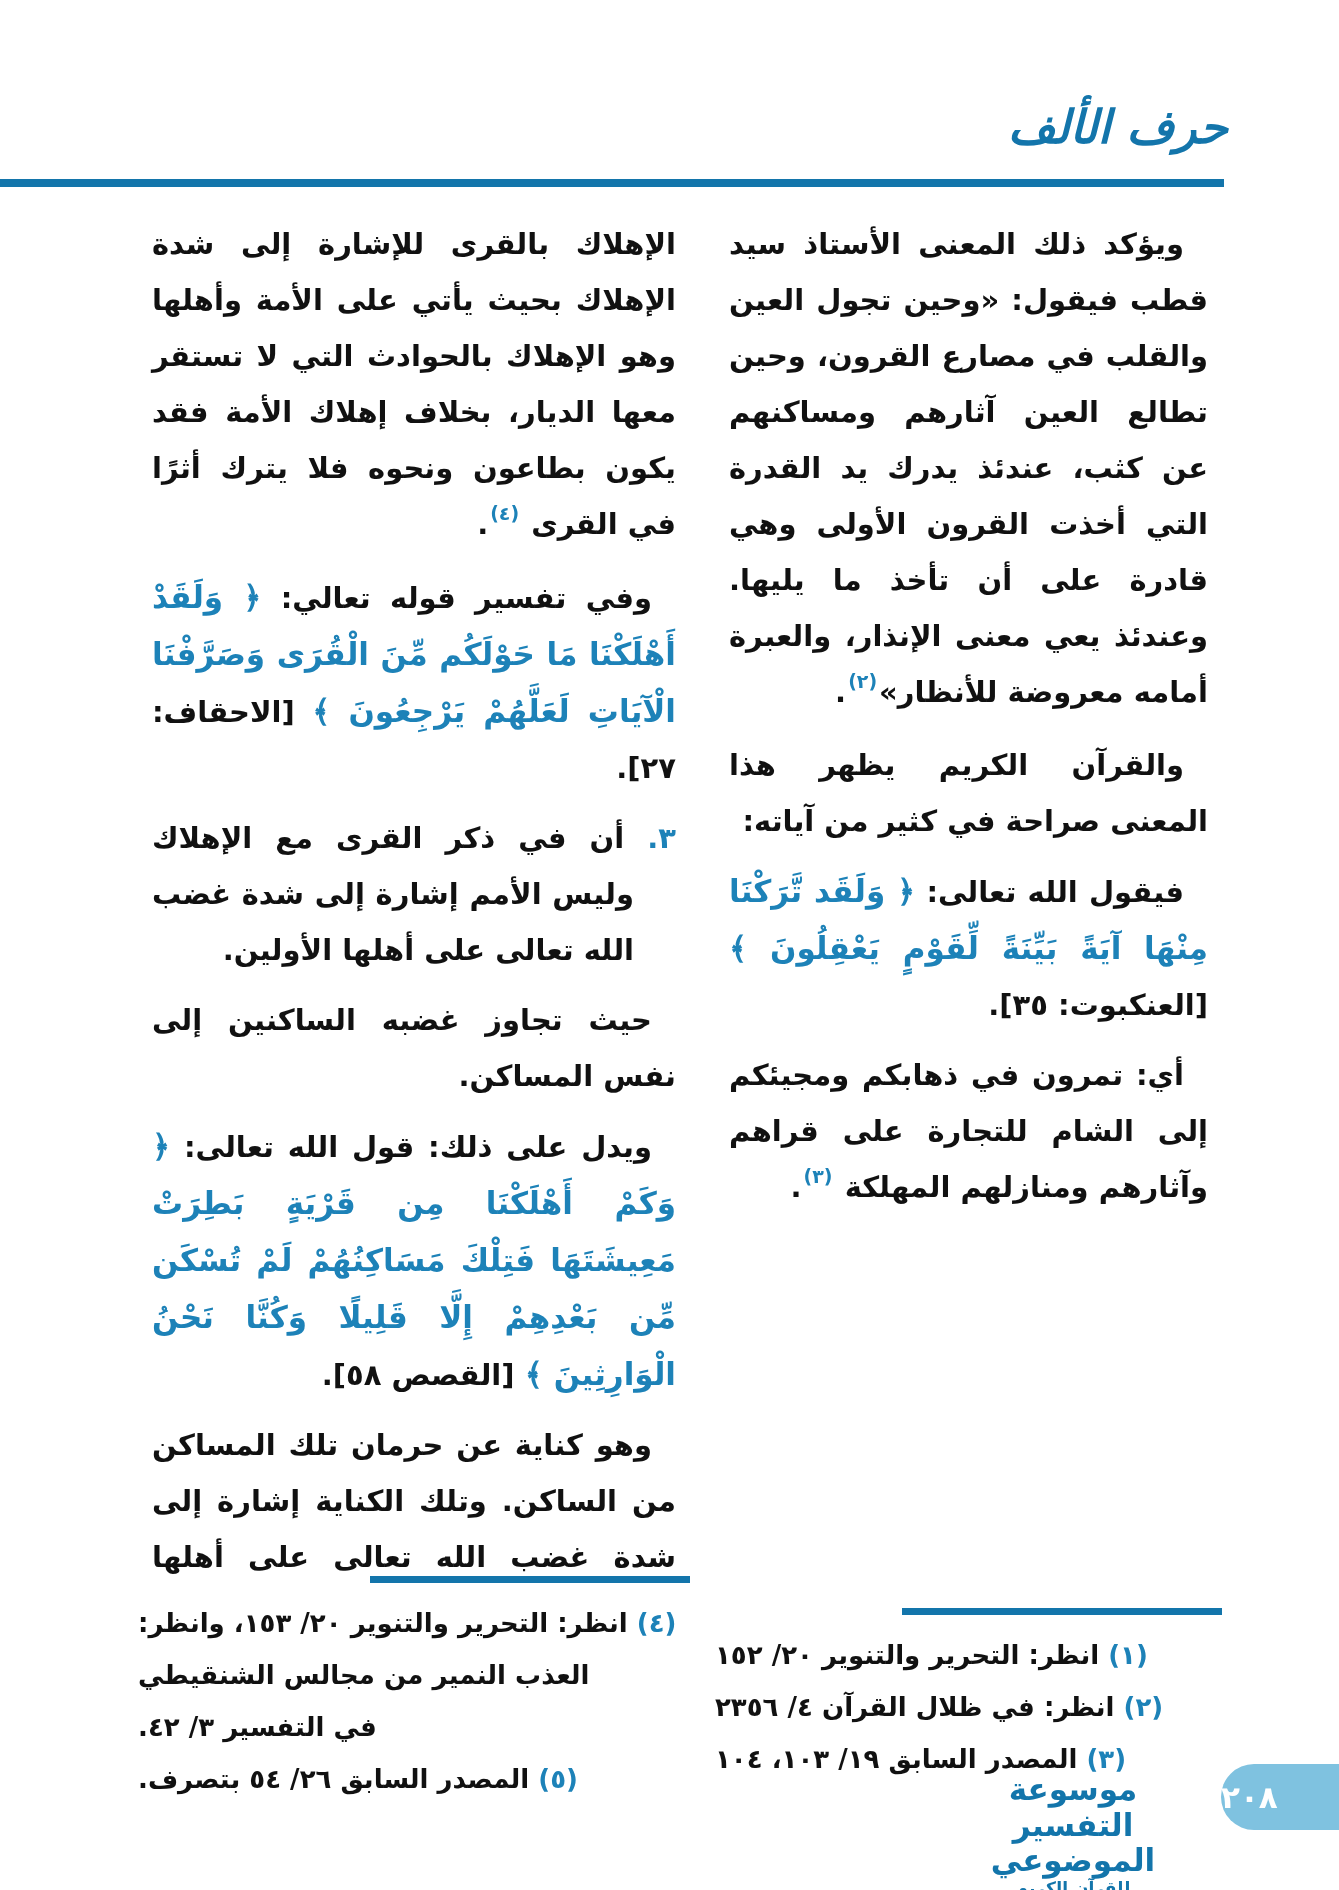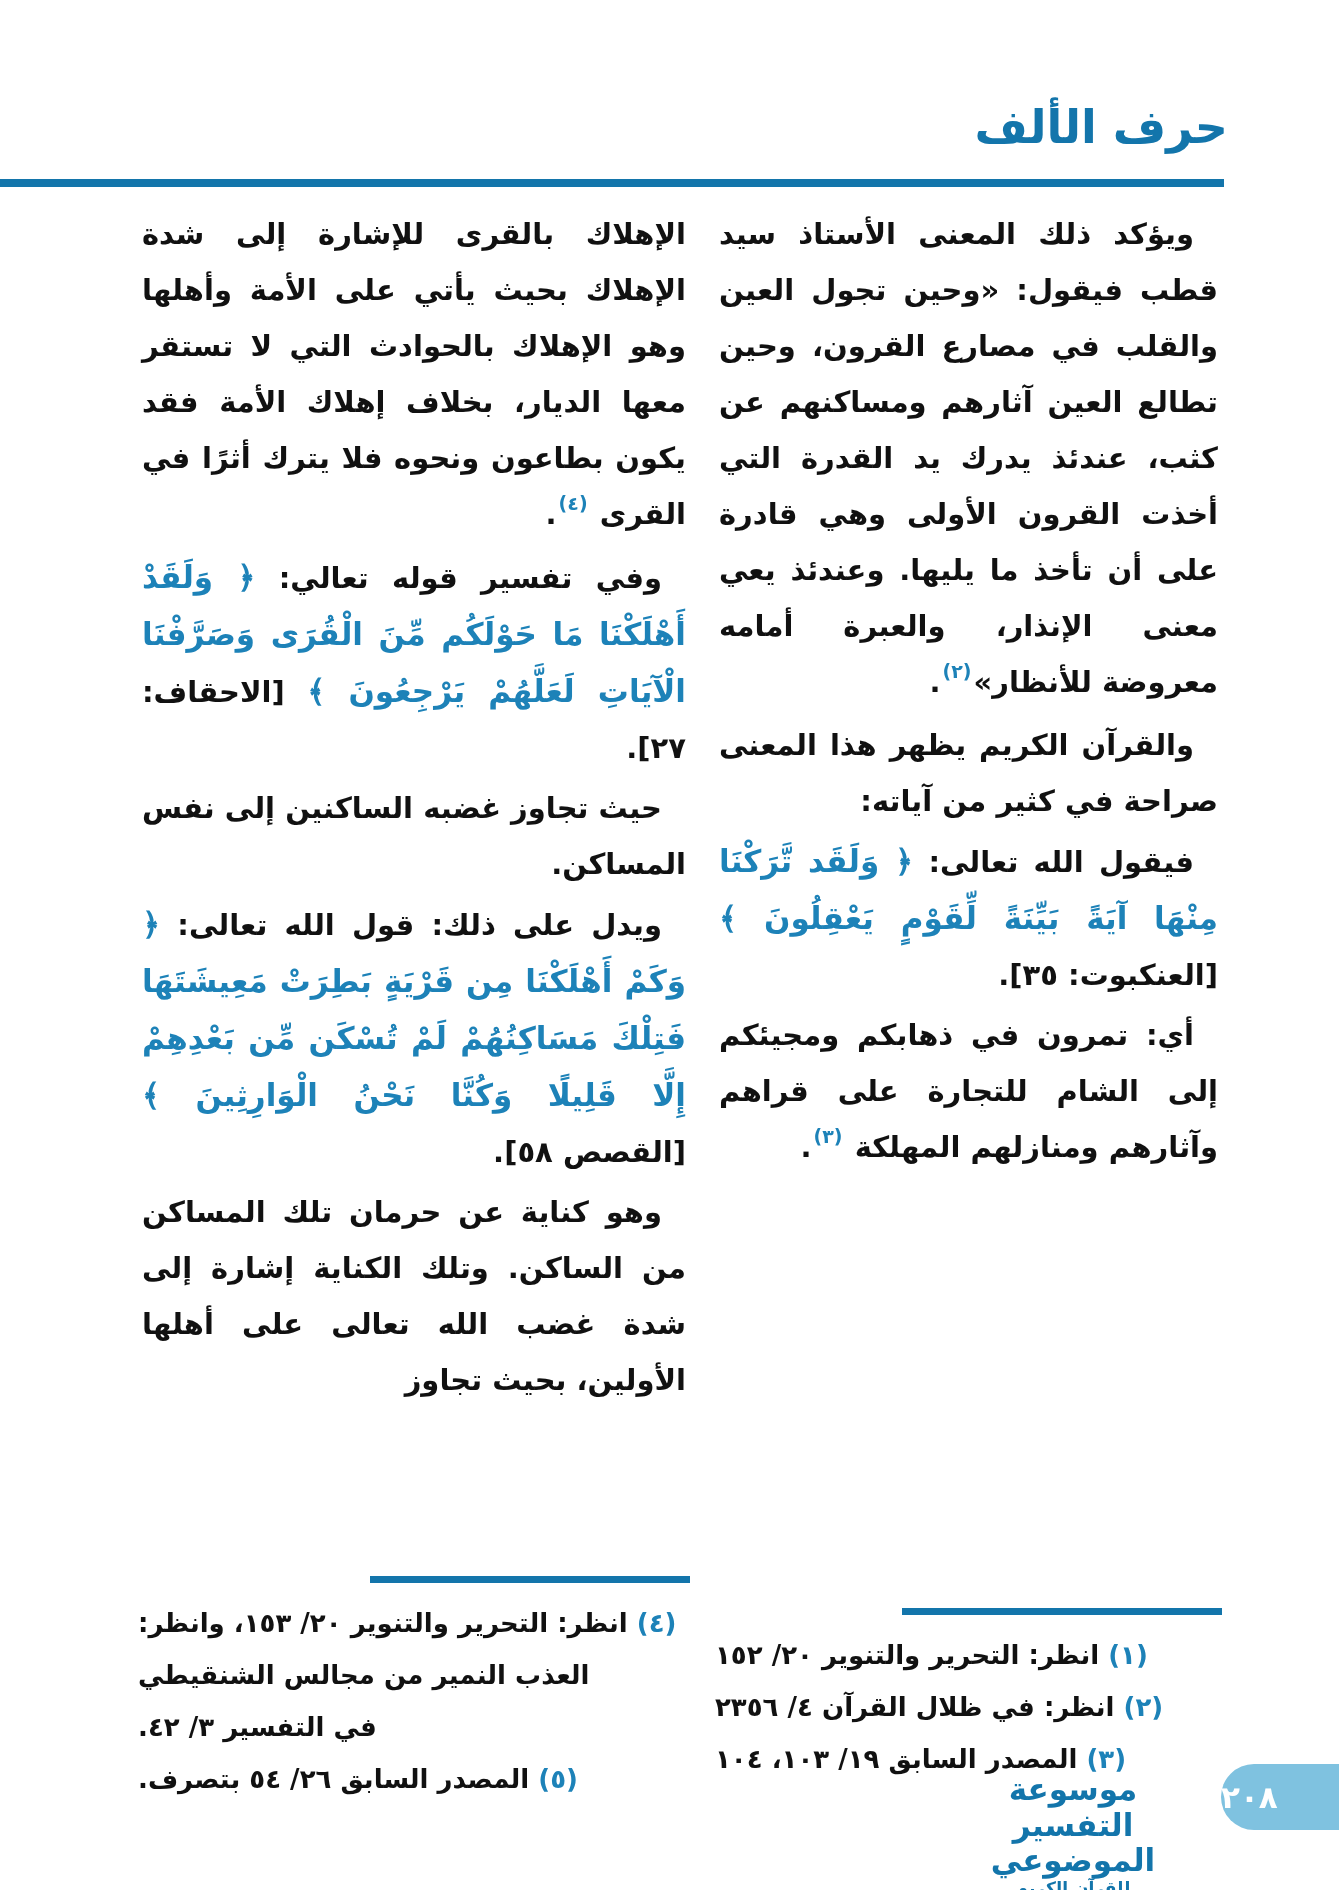--- a/index.html
+++ b/index.html
@@ -11,36 +11,36 @@
     direction:rtl;
     color:#111;
     overflow:hidden;
     --accent:#1375ab;
     --verse:#1d82b8;
     --badge:#7fc2e0;
   }
   .header-title{
     position:absolute;top:104px;right:111px;
     font-size:46px;font-weight:bold;color:var(--accent);
-    letter-spacing:-1px;line-height:1;
+    letter-spacing:-1px;line-height:1;font-style:italic;
   }
   .header-rule{
     position:absolute;top:179px;left:0;
     width:1224px;height:8px;background:var(--accent);
   }
   .col{
     position:absolute;top:202px;
     text-align:justify;
     font-weight:bold;
     font-size:29px;line-height:56px;
     overflow:hidden;
   }
   .col-right{right:117px;width:507px;height:1400px;}
   .col-left{right:649px;width:552px;height:1372px;}
-  .para{margin:4px;text-indent:24px;}
+  .para{margin:14px;text-indent:24px;}
   .para.flush{text-indent:0;}
   .para.hang{text-indent:-42px;padding-right:42px;}
   .seg-body{color:#111;}
   .seg-verse{color:var(--verse);font-size:31px;line-height:inherit;}
   .seg-sup{
     color:var(--verse);font-size:19px;
     position:relative;top:-14px;
     padding:0 2px;
   }
   .seg-num{color:var(--verse);}
@@ -81,20 +81,21 @@
 
 <div class="col col-right" id="col-right">
     <p class="para"><span class="seg-body">ويؤكد ذلك المعنى الأستاذ سيد قطب فيقول: «وحين تجول العين والقلب في مصارع القرون، وحين تطالع العين آثارهم ومساكنهم عن كثب، عندئذ يدرك يد القدرة التي أخذت القرون الأولى وهي قادرة على أن تأخذ ما يليها. وعندئذ يعي معنى الإنذار، والعبرة أمامه معروضة للأنظار»</span><span class="seg-sup">(٢)</span><span class="seg-body">.</span></p>
     <p class="para"><span class="seg-body">والقرآن الكريم يظهر هذا المعنى صراحة في كثير من آياته:</span></p>
     <p class="para"><span class="seg-body">فيقول الله تعالى: </span><span class="seg-verse">﴿ وَلَقَد تَّرَكْنَا مِنْهَا آيَةً بَيِّنَةً لِّقَوْمٍ يَعْقِلُونَ ﴾</span><span class="seg-body"> [العنكبوت: ٣٥].</span></p>
     <p class="para"><span class="seg-body">أي: تمرون في ذهابكم ومجيئكم إلى الشام للتجارة على قراهم وآثارهم ومنازلهم المهلكة </span><span class="seg-sup">(٣)</span><span class="seg-body">.</span></p>
   </div>
 <div class="col col-left" id="col-left">
     <p class="para flush"><span class="seg-body">الإهلاك بالقرى للإشارة إلى شدة الإهلاك بحيث يأتي على الأمة وأهلها وهو الإهلاك بالحوادث التي لا تستقر معها الديار، بخلاف إهلاك الأمة فقد يكون بطاعون ونحوه فلا يترك أثرًا في القرى </span><span class="seg-sup">(٤)</span><span class="seg-body">.</span></p>
     <p class="para"><span class="seg-body">وفي تفسير قوله تعالي: </span><span class="seg-verse">﴿ وَلَقَدْ أَهْلَكْنَا مَا حَوْلَكُم مِّنَ الْقُرَى وَصَرَّفْنَا الْآيَاتِ لَعَلَّهُمْ يَرْجِعُونَ ﴾</span><span class="seg-body"> [الاحقاف: ٢٧].</span></p>
+    <p class="para hang"><span class="seg-num">٣. </span><span class="seg-body">أن في ذكر القرى مع الإهلاك وليس الأمم إشارة إلى شدة غضب الله تعالى على أهلها الأولين.</span></p>
     <p class="para"><span class="seg-body">حيث تجاوز غضبه الساكنين إلى نفس المساكن.</span></p>
     <p class="para"><span class="seg-body">ويدل على ذلك: قول الله تعالى: </span><span class="seg-verse">﴿ وَكَمْ أَهْلَكْنَا مِن قَرْيَةٍ بَطِرَتْ مَعِيشَتَهَا فَتِلْكَ مَسَاكِنُهُمْ لَمْ تُسْكَن مِّن بَعْدِهِمْ إِلَّا قَلِيلًا وَكُنَّا نَحْنُ الْوَارِثِينَ ﴾</span><span class="seg-body"> [القصص ٥٨].</span></p>
     <p class="para"><span class="seg-body">وهو كناية عن حرمان تلك المساكن من الساكن. وتلك الكناية إشارة إلى شدة غضب الله تعالى على أهلها الأولين، بحيث تجاوز</span></p>
   </div>
 
 <div class="fn-block fn-block-right">
   <div class="fn-sep"></div>
   <div id="fn-right">
       <div class="footnote"><span class="fn-marker">(١)</span><span> انظر: التحرير والتنوير ٢٠/ ١٥٢</span></div>
       <div class="footnote"><span class="fn-marker">(٢)</span><span> انظر: في ظلال القرآن ٤/ ٢٣٥٦</span></div>

